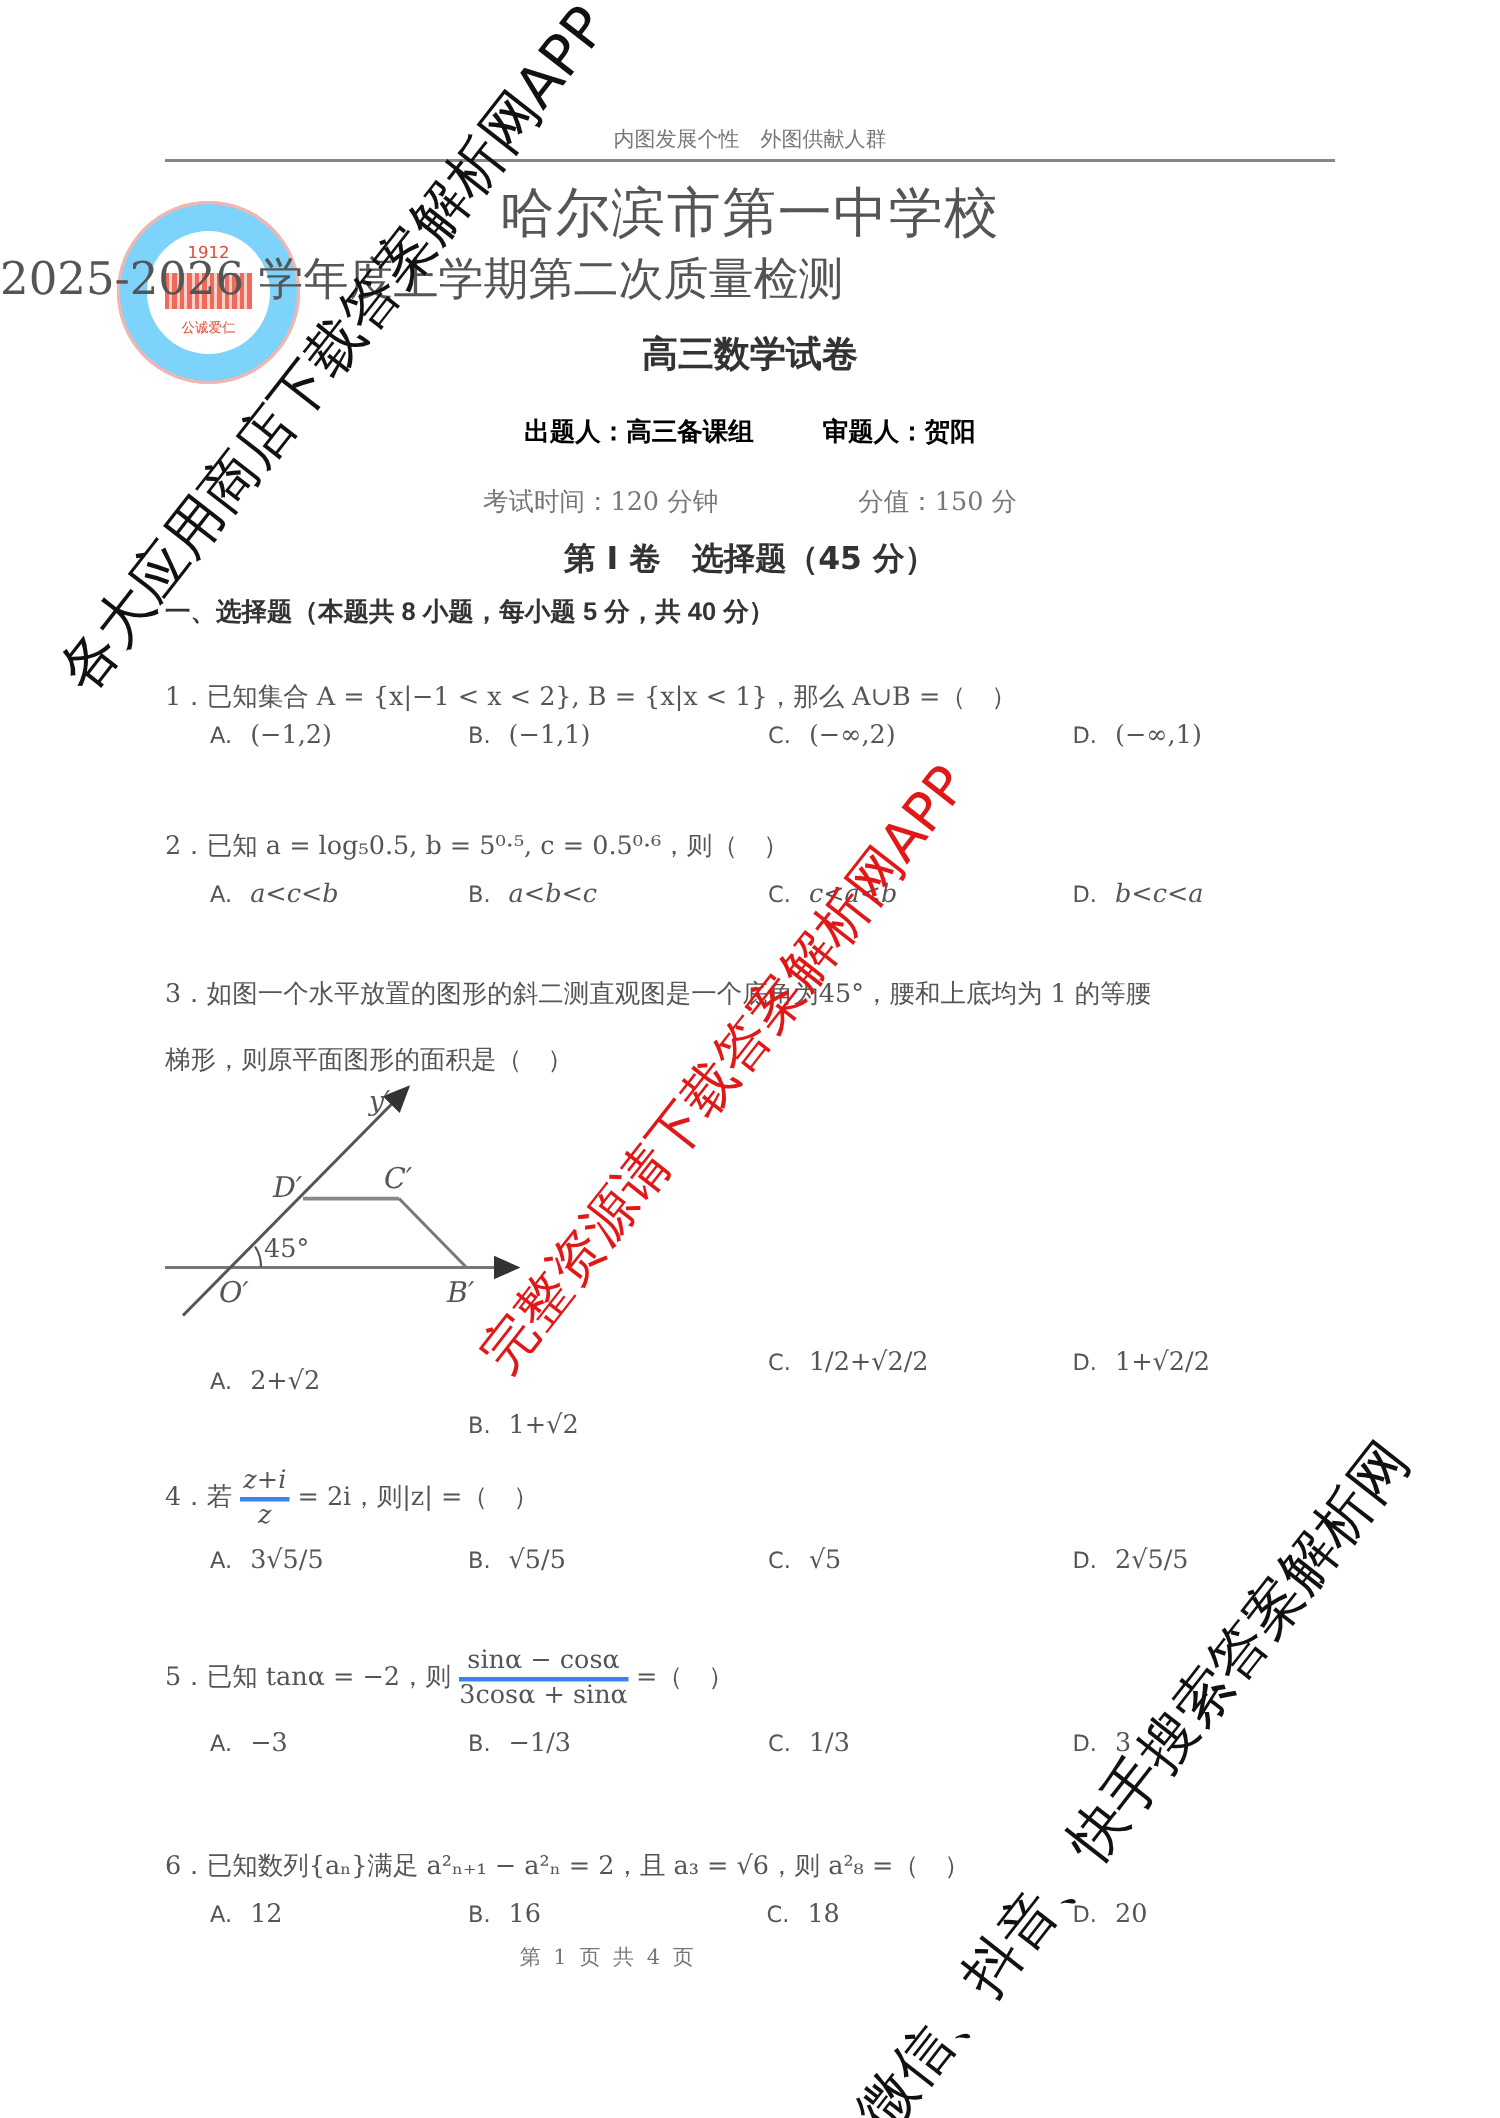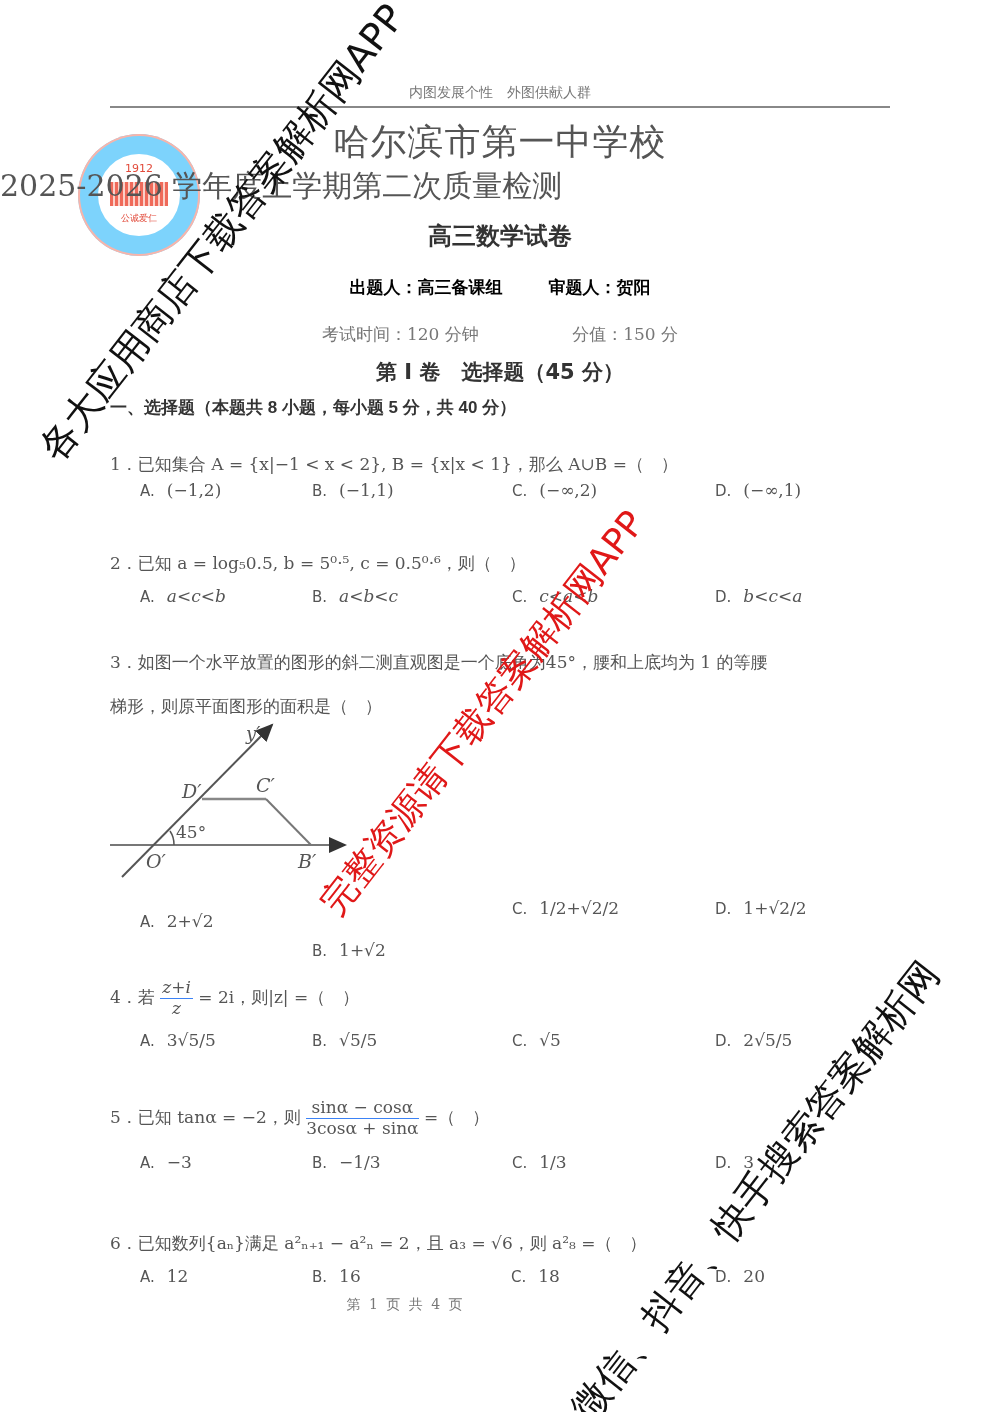--- a/index.html
+++ b/index.html
@@ -21,21 +21,21 @@
   .authors span { margin:0 20px; }
   .timing { left:0; width:1000px; top:323px; text-align:center; font-size:17px; color:#777; }
   .timing span { margin:0 44px; }
   .part { left:0; width:1000px; top:358px; text-align:center; font-size:21px; color:#333; font-weight:bold; font-family:"DejaVu Sans",sans-serif; }
   .section { left:110px; top:396px; font-size:17px; color:#333; font-weight:bold; font-family:Liberation Sans, sans-serif; }
   .q { left:110px; font-size:17px; color:#555; white-space:nowrap;margin-top:20px; }
   .q i { font-style:italic; }
   .opt { font-size:17px; color:#555; white-space:nowrap; }
   .opt .lbl { font-family:"DejaVu Sans",sans-serif; font-size:15px; margin-right:12px; color:#555; }
   .frac { display:inline-block; vertical-align:middle; text-align:center; line-height:1.15; }
-  .frac .n { display:block; border-bottom:1px solid #3b82f6; padding:0 2px; }
+  .frac .n { display:block; border-bottom:3px solid #3b82f6; padding:0 2px; }
   .frac .d { display:block; }
   .footer { left:0; width:811px; top:1296px; text-align:center; font-size:14px; color:#777; letter-spacing:2px; }
   .wm { font-family:"DejaVu Sans","Liberation Sans",sans-serif; white-space:nowrap; transform-origin:left top; }
   .wm1 { left:28px; top:440px; font-size:38px; color:#111; transform:rotate(-52deg); }
   .wm2 { left:310px; top:895px; font-size:36px; color:#e01818; transform:rotate(-52deg); }
   .wm3 { left:560px; top:1400px; font-size:38px; color:#111; transform:rotate(-52deg); }
   svg text { font-family:"DejaVu Serif",serif; font-style:italic; }
 </style>
 </head>
 <body>

